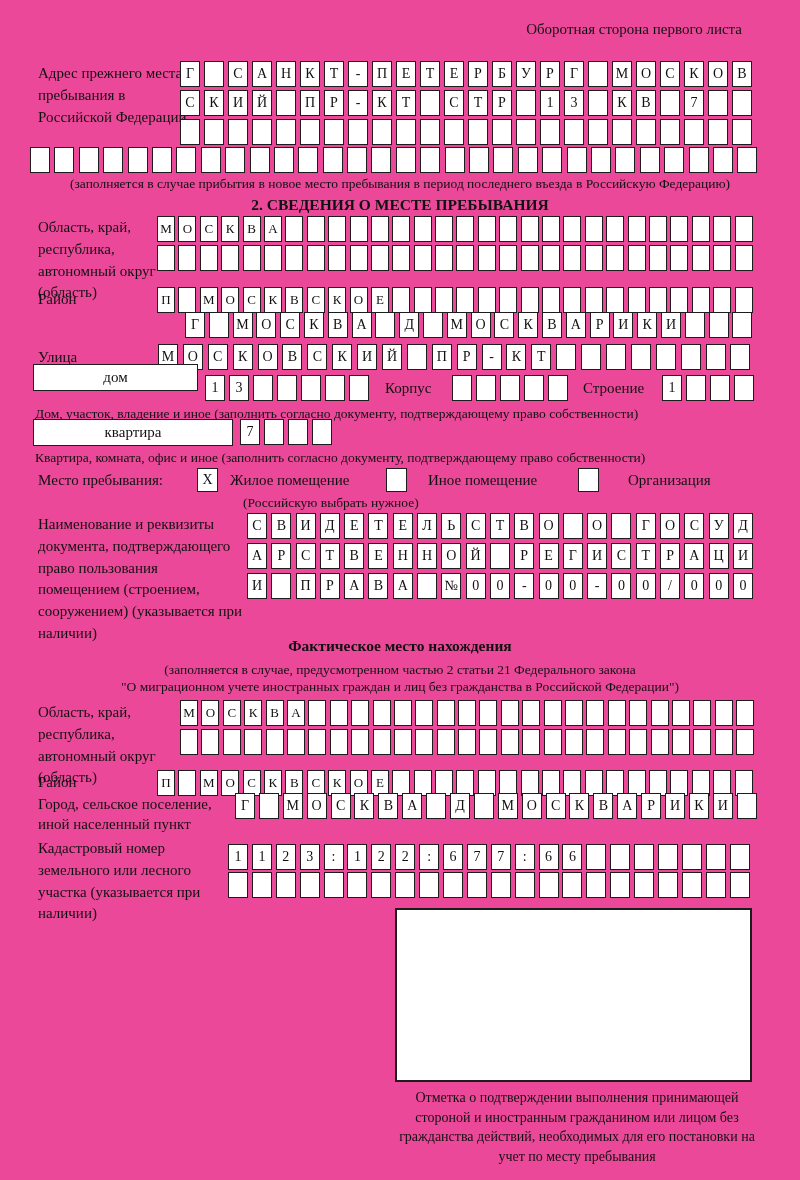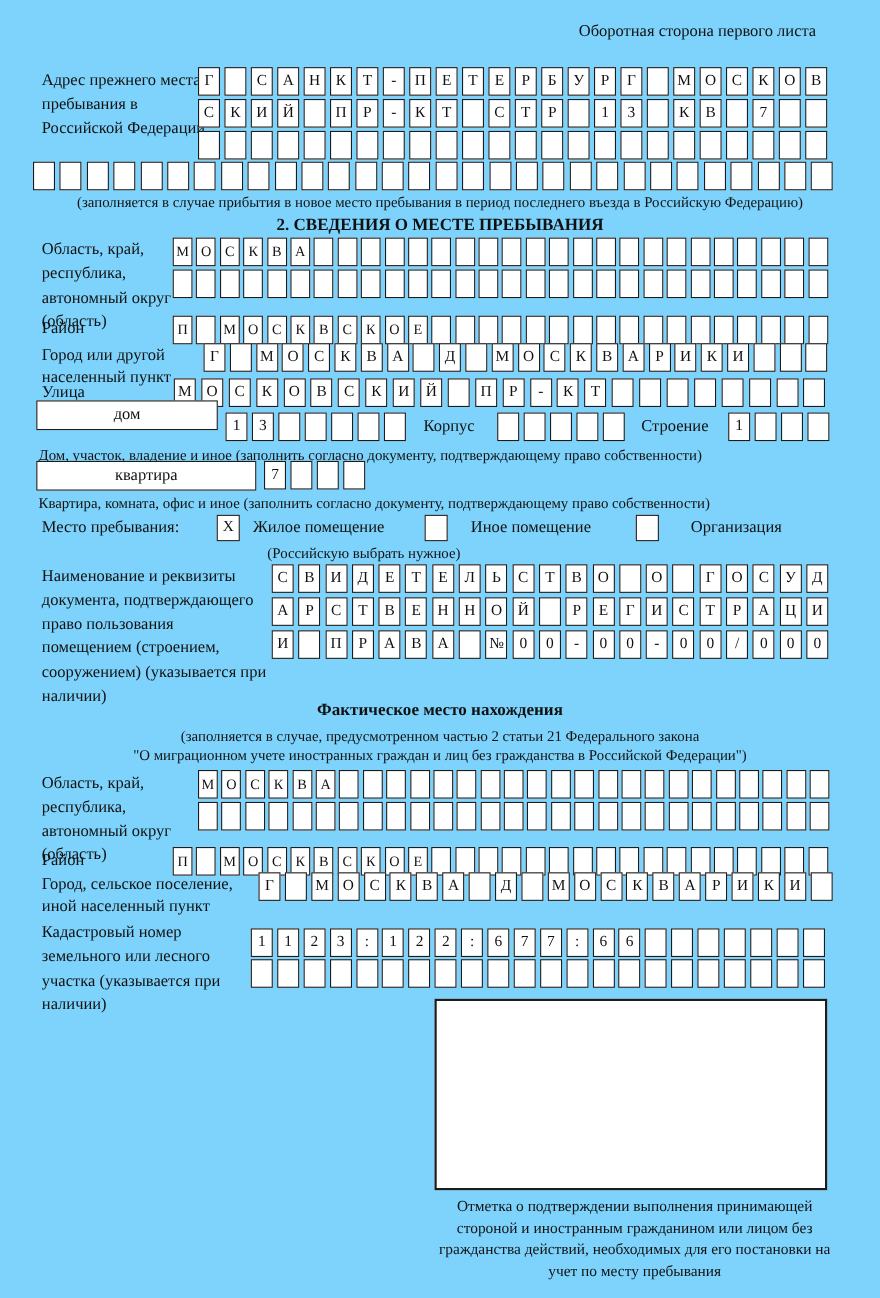--- a/index.html
+++ b/index.html
@@ -1,17 +1,17 @@
 <!DOCTYPE html>
 <html><head>
 <meta charset="utf-8">
 <style>
   html,body{margin:0;padding:0;background:#fff;}
   #page{
-    position:relative;width:800px;height:1180px;background:#7dd3fc;
+    position:relative;width:800px;height:1180px;background:#ec4899;
     font-family:"Liberation Serif","DejaVu Serif",serif;color:#111;
     overflow:hidden;
   }
   .abs{position:absolute;}
   .lbl{font-size:15px;line-height:1.45;}
   .cap{font-size:13.5px;white-space:nowrap;}
   .hdr{font-weight:bold;font-size:15.5px;white-space:nowrap;}
   .center{left:0;right:0;text-align:center;}
   .boxrow{display:flex;gap:4px;}
   .cell{
@@ -241,21 +241,20 @@
       <span class="cell"></span>
       <span class="cell"></span>
       <span class="cell"></span>
       <span class="cell"></span>
       <span class="cell"></span>
       <span class="cell"></span>
       <span class="cell"></span>
       <span class="cell"></span>
     </div>
 
-  <div class="abs lbl" style="left:38px;top:313px;width:145px;line-height:1.35;">Город или другой населенный пункт</div>
   <div class="abs boxrow gap38" style="left:185px;top:312px;">
       <span class="cell">Г</span>
       <span class="cell"></span>
       <span class="cell">М</span>
       <span class="cell">О</span>
       <span class="cell">С</span>
       <span class="cell">К</span>
       <span class="cell">В</span>
       <span class="cell">А</span>
       <span class="cell"></span>

